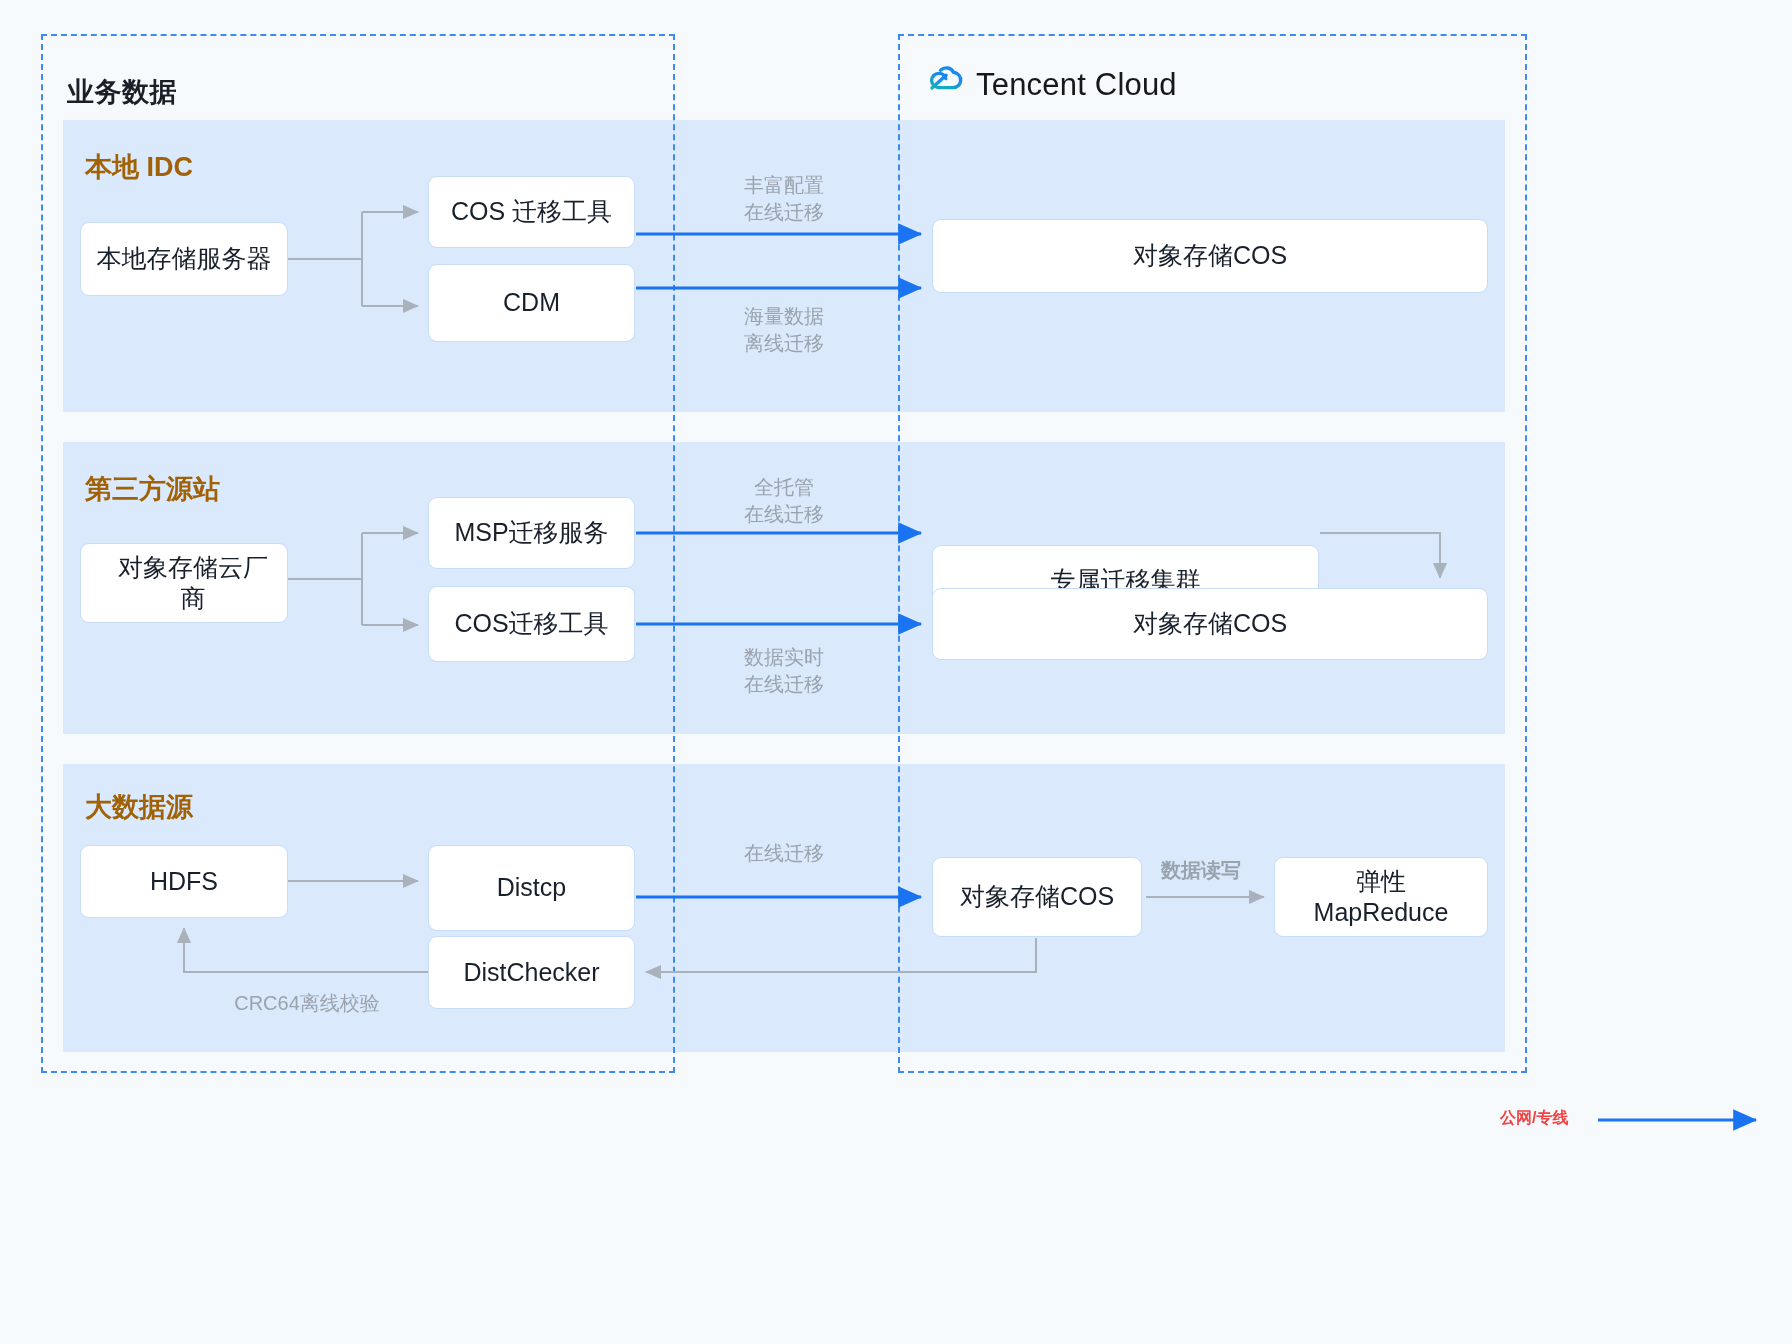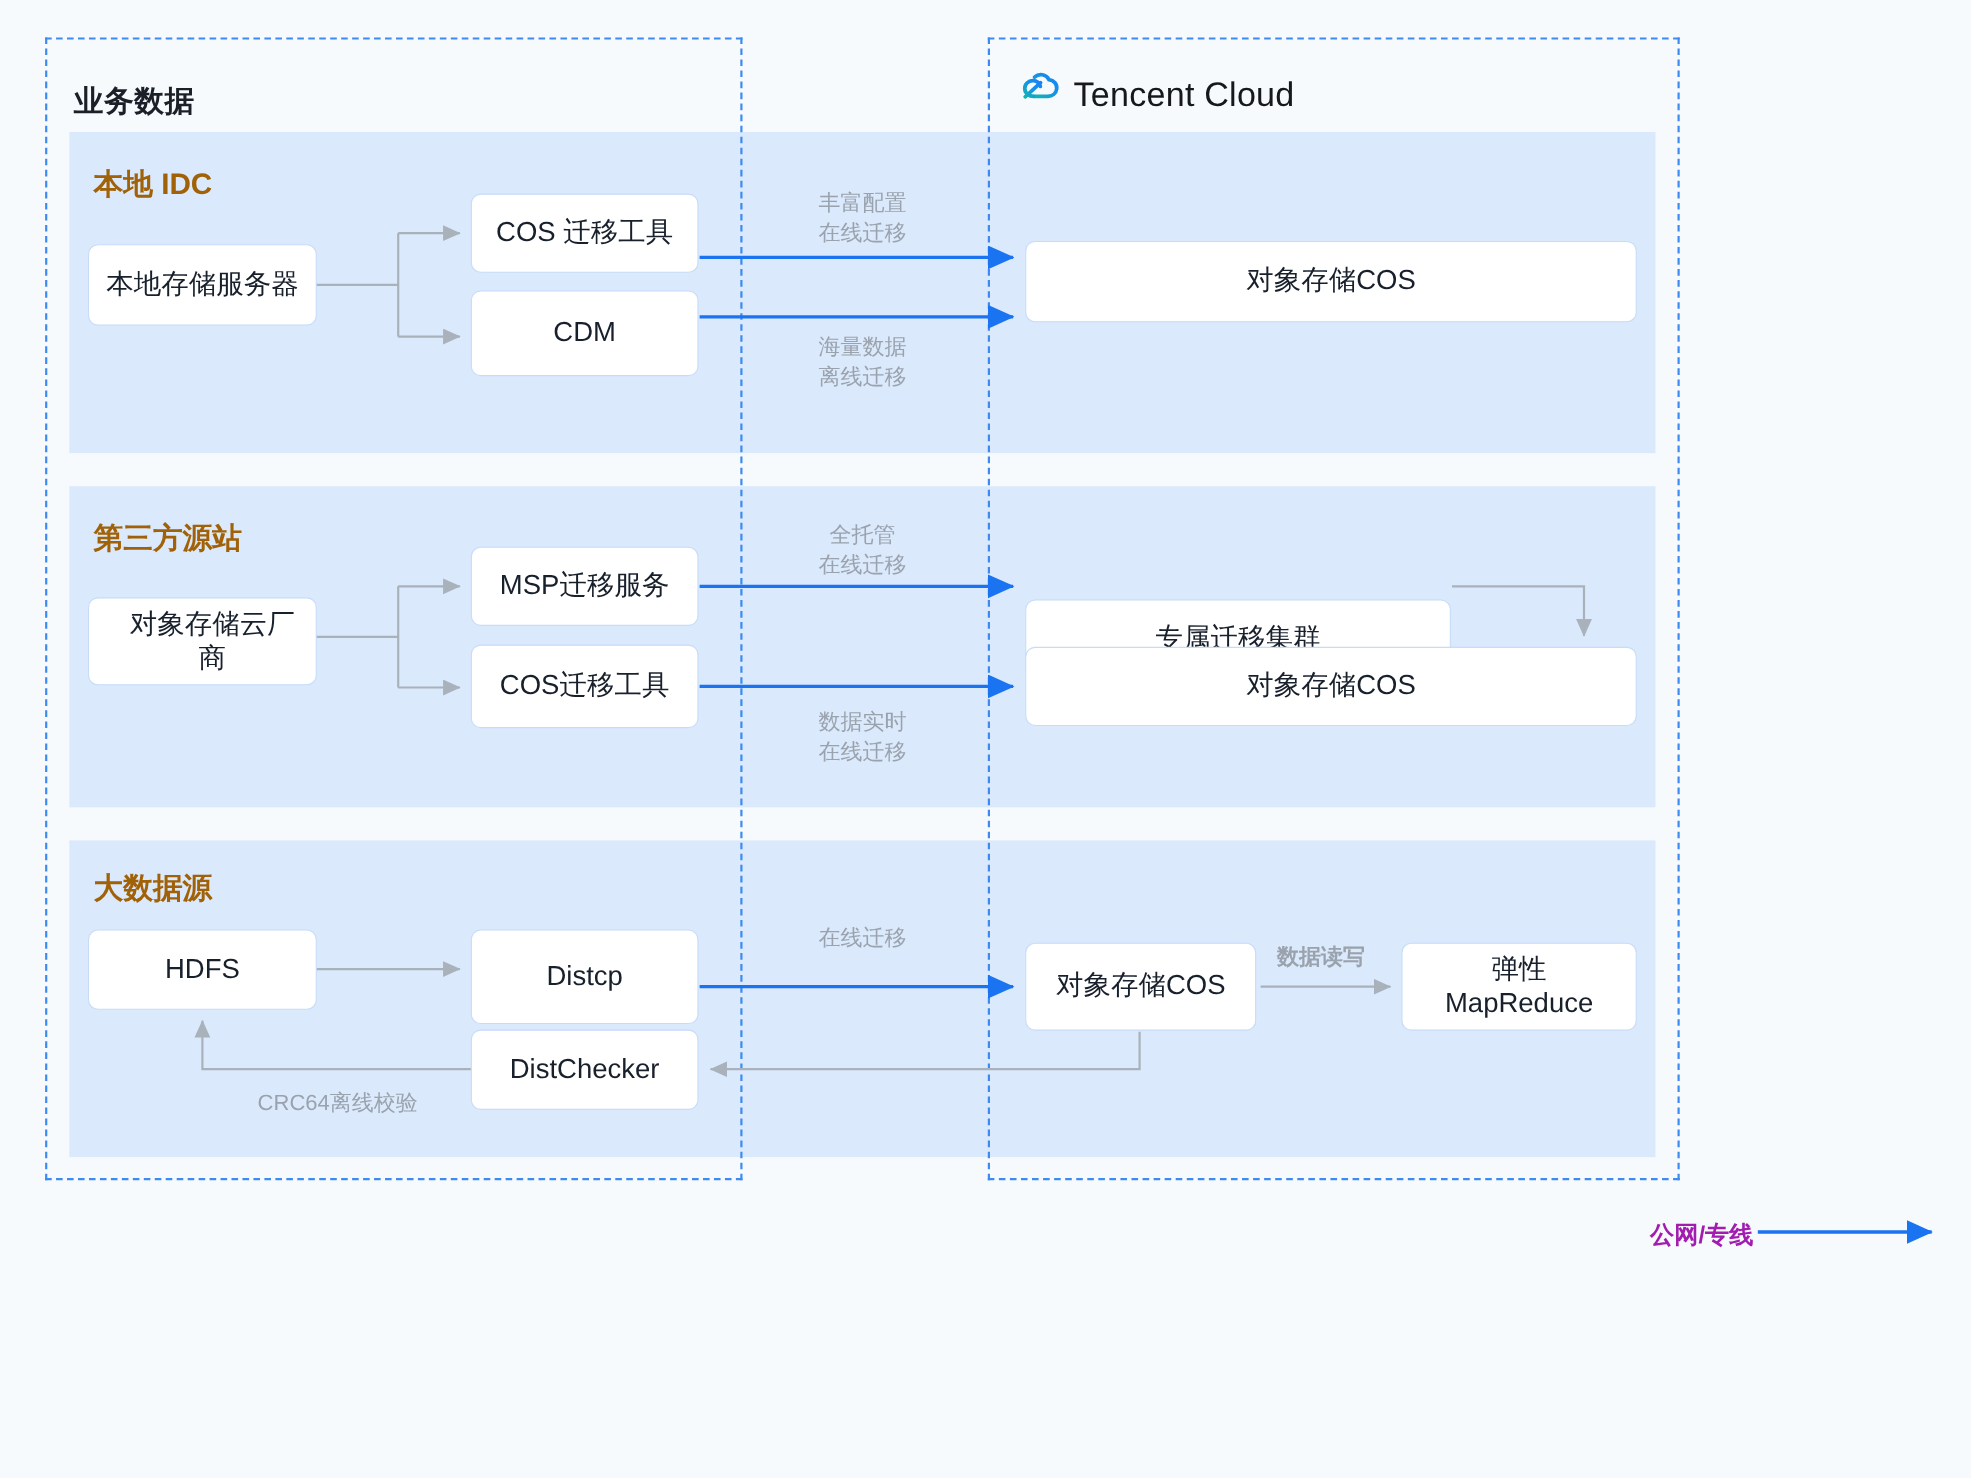--- a/index.html
+++ b/index.html
@@ -60,22 +60,22 @@
     position:absolute;
     font-size:20px;
     color:#9aa3ad;
     text-align:center;
     line-height:1.35;
     white-space:pre-line;
   }
 
   .legend{
     position:absolute;
-    font-size:22px;
-    color:#a21caf;
+    font-size:16px;
+    color:#ef4444;
     font-weight:bold;
     white-space:nowrap;
   }
 
   svg.overlay{position:absolute;left:0;top:0;width:1792px;height:1344px;pointer-events:none;}
 
   .tc-logo{position:absolute;display:flex;align-items:center;gap:12px;}
   .tc-logo-text{font-size:31px;color:#16181c;white-space:nowrap;letter-spacing:.2px;}
 </style>
 </head>

